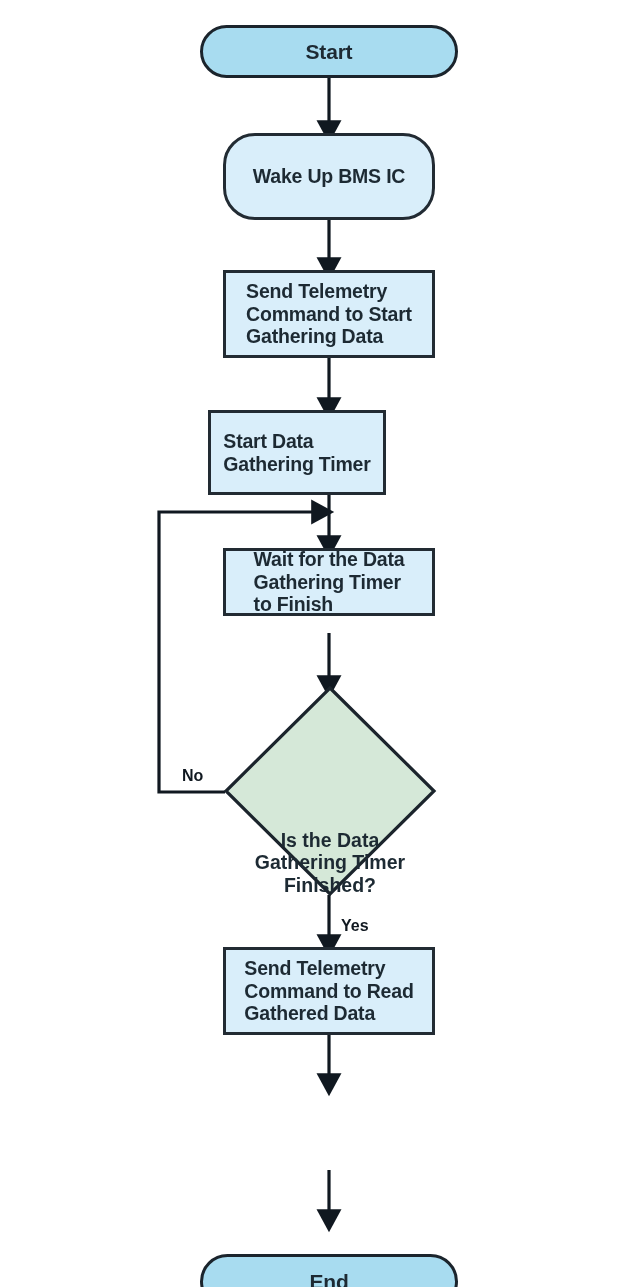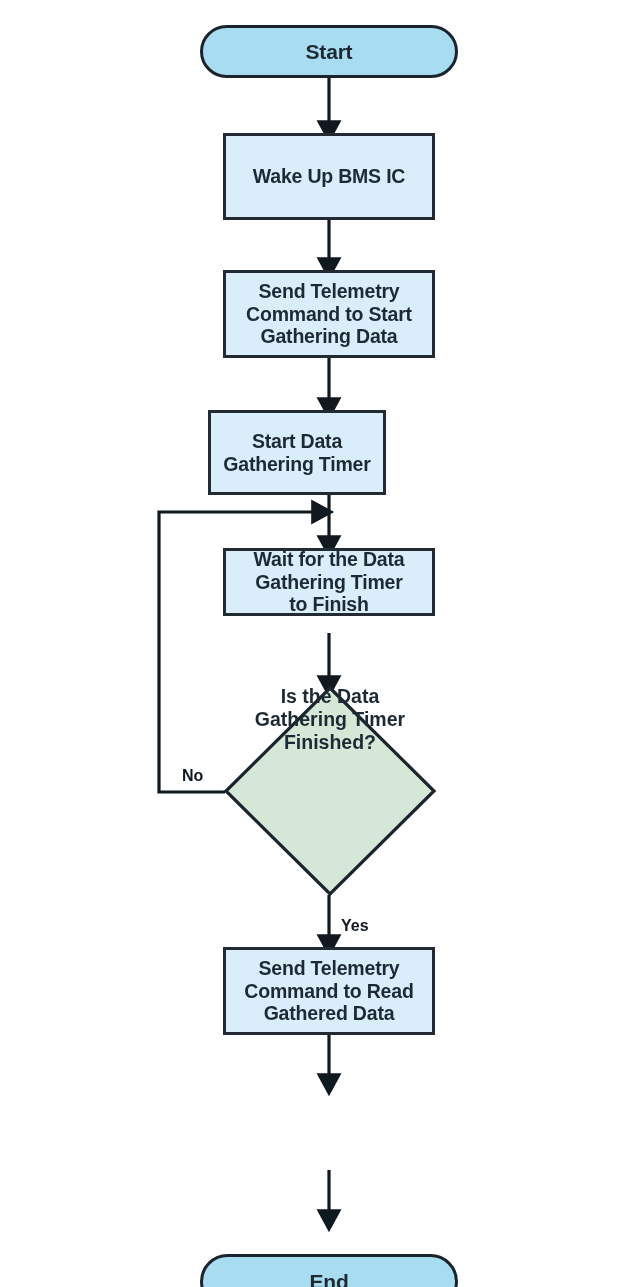--- a/index.html
+++ b/index.html
@@ -16,21 +16,21 @@
     height: 1287px;
     background: #ffffff;
     overflow: hidden;
   }
   .node {
     position: absolute;
     box-sizing: border-box;
     display: flex;
     align-items: center;
     justify-content: center;
-    text-align: center;
+    text-align: left;
     color: #1d2a33;
     font-weight: bold;
     letter-spacing: -0.2px;
   }
   .terminator {
     border: 3px solid #1b242c;
     border-radius: 500px;
     background: #a8dcf0;
     font-size: 21px;
   }
@@ -49,21 +49,21 @@
     top: 0;
     display: block;
   }
   .decision-label {
     position: absolute;
     left: 0;
     top: 0;
     width: 100%;
     height: 100%;
     display: flex;
-    align-items: flex-start;
+    align-items: flex-end;
     justify-content: center;
     text-align: center;
     font-size: 19.5px;
     font-weight: bold;
     color: #1d2a33;
     line-height: 1.17;
   }
   .edge-label {
     position: absolute;
     font-size: 16px;
@@ -109,21 +109,21 @@
 
     <line x1="329" y1="1035" x2="329" y2="1077" stroke="#101820" stroke-width="3.2" marker-end="url(#arrowhead)"></line>
 
     <line x1="329" y1="1170" x2="329" y2="1213" stroke="#101820" stroke-width="3.2" marker-end="url(#arrowhead)"></line>
   </svg>
 
   <div class="node terminator" style="left:200px; top:25px; width:258px; height:53px;">
     <span class="nl">Start</span>
   </div>
 
-  <div class="node process" style="left:223px; top:133px; width:212px; height:87px;">
+  <div class="node process" style="left:223px; top:133px; width:212px; height:87px;border-radius:32px;">
     <span class="nl">Wake Up BMS IC</span>
   </div>
 
   <div class="node process" style="left:223px; top:270px; width:212px; height:88px;">
     <span class="nl">Send Telemetry
 Command to Start
 Gathering Data</span>
   </div>
 
   <div class="node process" style="left:208px; top:410px; width:178px; height:85px;">

